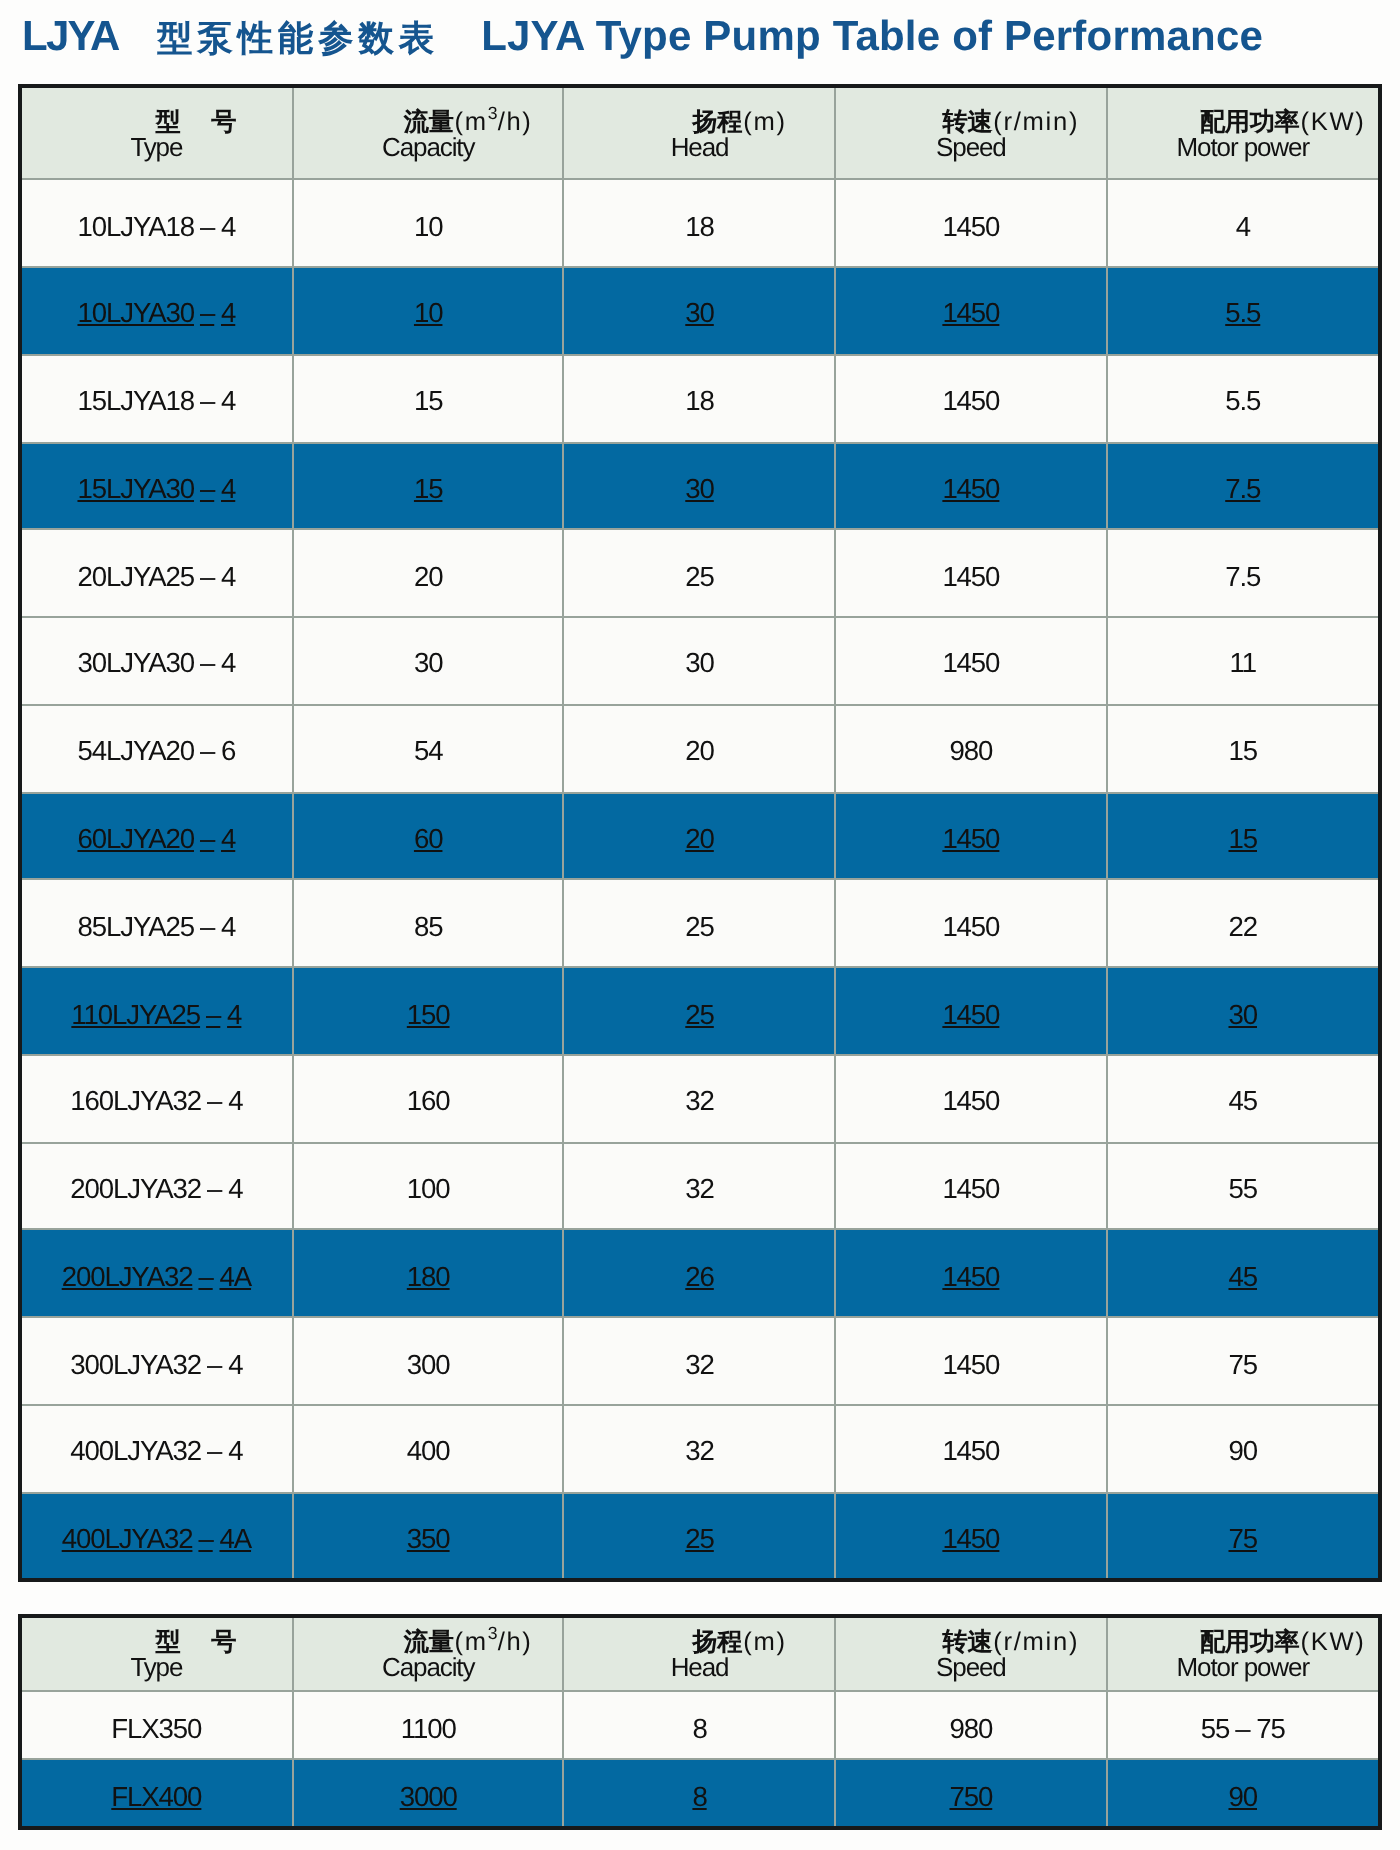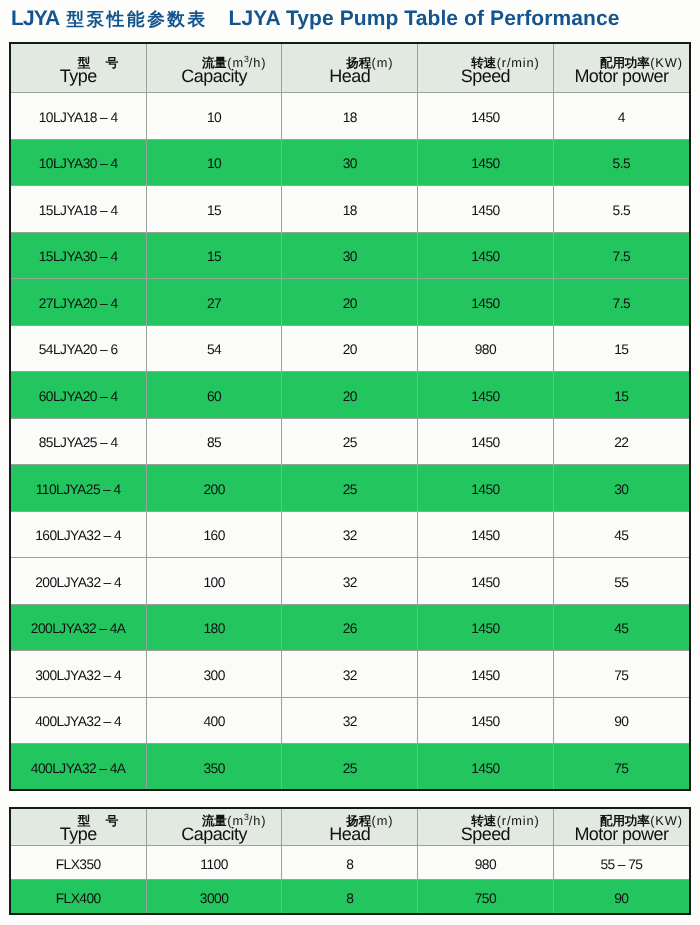--- a/index.html
+++ b/index.html
@@ -22,21 +22,21 @@
     position: absolute;
     left: 11px;
     top: 8px;
     font-size: 21px;
     font-weight: bold;
     color: #15558f;
     white-space: nowrap;
     line-height: 22px;
   }
   .page-title .t-cn { letter-spacing: -0.85px; word-spacing: 3px; }
-  .page-title .t-cn-cjk { font-size: 17.6px; letter-spacing: 2.55px; margin-left: 0; }
+  .page-title .t-cn-cjk { font-size: 17.6px; letter-spacing: 2.55px; margin-left: 12px; }
   .page-title .t-en { letter-spacing: 0.1px; margin-left: 21px; }
   .table-wrap {
     position: absolute;
     left: 8.6px;
     width: 682.4px;
     box-sizing: border-box;
     border: 2px solid #17191a;
   }
   #wrap-main { top: 42.4px; height: 749.1px; }
   #wrap-second { top: 806.6px; height: 108.7px; }
@@ -62,40 +62,40 @@
   .perf-table tr.body td { height: 30.49px; line-height: 16px; padding-top: 4px; padding-bottom: 0px; }
   #table-second tr.body td { height: 28.7px; }
   #table-second tr.head td { height: 36.3px; }
   .perf-table tr.head td {
     background: #e1e9e0;
     height: 36.3px;
     line-height: 16px;
   }
   .perf-table .cnline { height: 18px; line-height: 23px; padding-left: 40px; }
   .perf-table tr.head .en { height: 17px; line-height: 14px; }
-  .perf-table tr.alt td { background: #22c55e; }
+  .perf-table tr.alt td { background: #0369a1; text-decoration: underline; }
   .perf-table .cn {
     font-size: 12.6px;
     font-weight: bold;
     letter-spacing: -0.15px;
     word-spacing: 12.1px;
   }
   .perf-table .unit {
     font-size: 12.8px;
     font-weight: normal;
     letter-spacing: 0.85px;
     margin-left: 0.5px;
   }
   .perf-table .unit sup {
     font-size: 8.8px;
     vertical-align: 5.5px;
     line-height: 0;
     letter-spacing: 0;
   }
-  .perf-table .en { font-size: 18px; }
+  .perf-table .en { font-size: 13px; }
   .perf-table .dash { margin: 0 3.4px 0 3.0px; }
 </style>
 </head>
 <body>
 
 <div class="page-title"><span class="t-cn">LJYA <span class="t-cn-cjk">型泵性能参数表</span></span><span class="t-en">LJYA Type Pump Table of Performance</span></div>
 
 <div class="table-wrap" id="wrap-main">
   <table class="perf-table" id="table-main">
     <tbody>
@@ -142,26 +142,33 @@
           <td>1450</td>
           <td>5.5</td>
         </tr>
         <tr class="body alt">
           <td>15LJYA30<span class="dash">–</span>4</td>
           <td>15</td>
           <td>30</td>
           <td>1450</td>
           <td>7.5</td>
         </tr>
-        <tr class="body alt">
-          <td>27LJYA20<span class="dash">–</span>4</td>
-          <td>27</td>
+        <tr class="body">
+          <td>20LJYA25<span class="dash">–</span>4</td>
           <td>20</td>
+          <td>25</td>
           <td>1450</td>
           <td>7.5</td>
+        </tr>
+        <tr class="body">
+          <td>30LJYA30<span class="dash">–</span>4</td>
+          <td>30</td>
+          <td>30</td>
+          <td>1450</td>
+          <td>11</td>
         </tr>
         <tr class="body">
           <td>54LJYA20<span class="dash">–</span>6</td>
           <td>54</td>
           <td>20</td>
           <td>980</td>
           <td>15</td>
         </tr>
         <tr class="body alt">
           <td>60LJYA20<span class="dash">–</span>4</td>
@@ -172,21 +179,21 @@
         </tr>
         <tr class="body">
           <td>85LJYA25<span class="dash">–</span>4</td>
           <td>85</td>
           <td>25</td>
           <td>1450</td>
           <td>22</td>
         </tr>
         <tr class="body alt">
           <td>110LJYA25<span class="dash">–</span>4</td>
-          <td>200</td>
+          <td>150</td>
           <td>25</td>
           <td>1450</td>
           <td>30</td>
         </tr>
         <tr class="body">
           <td>160LJYA32<span class="dash">–</span>4</td>
           <td>160</td>
           <td>32</td>
           <td>1450</td>
           <td>45</td>

